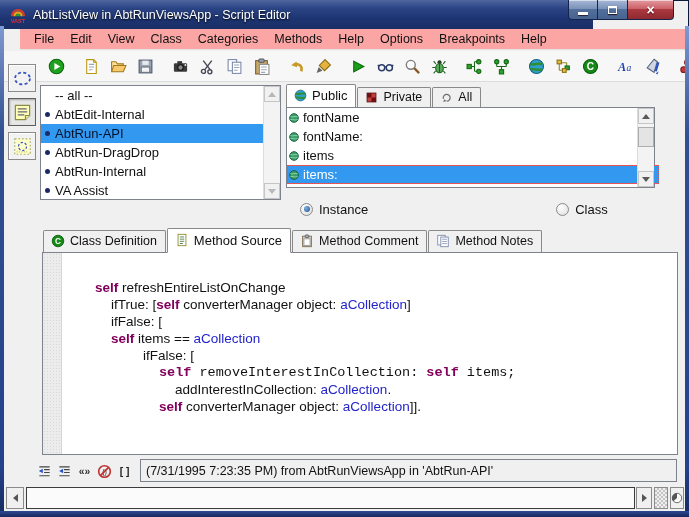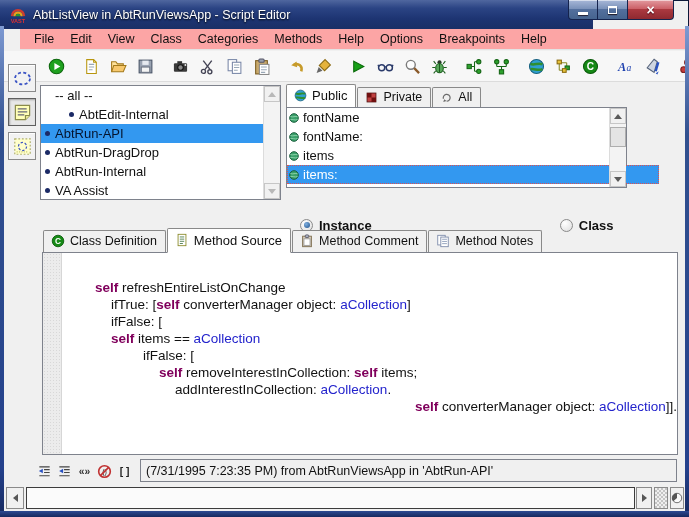--- a/index.html
+++ b/index.html
@@ -372,21 +372,21 @@
             <path d="M3 12.5h10" stroke="#c8c870" stroke-dasharray="1 1"></path>
           </svg>
         </span>
       </div>
     </div>
 
   <div class="panel" id="catlist" style="left:40px;top:85px;width:241px;height:115px;">
       <div class="list-row all" style="width: 222px;">
         <span>-- all --</span>
       </div>
-      <div class="list-row" style="width: 222px; padding-left: 24px;">
+      <div class="list-row" style="width: 222px;">
         <span class="bullet"></span>
         <span>AbtEdit-Internal</span>
       </div>
       <div class="list-row sel dark-text" style="width: 222px;">
         <span class="bullet"></span>
         <span>AbtRun-API</span>
       </div>
       <div class="list-row" style="width: 222px;">
         <span class="bullet"></span>
         <span>AbtRun-DragDrop</span>
@@ -432,21 +432,21 @@
       <div class="tab">
         <span class="ic">
           <svg viewBox="0 0 16 16">
             <path d="M4.2 9.5a4.2 4.2 0 1 1 4 3" fill="none" stroke="#6a6a6a" stroke-width="1.5"></path>
             <path d="M4 13.5l1.2-3.4 2.8 2.2z" fill="#6a6a6a"></path>
           </svg>
         </span>
         <span>All</span>
       </div>
     </div>
-  <div class="panel" id="methodlist" style="left:286px;top:107px;width:341px;height:81px;">
+  <div class="panel" id="methodlist" style="left:286px;top:107px;width:369px;height:81px;">
       <div class="list-row" style="width: 372px;">
         <span class="ic mini-globe">
           <svg viewBox="0 0 10 10">
             <circle cx="5" cy="5" r="4.3" fill="#3aa06a" stroke="#1c5e3e"></circle>
             <path d="M1.5 3.5c2 1.2 5-.8 7 .3M1.5 6.5c2-.6 4.5 1.2 7 0" stroke="#8ad0a8" fill="none"></path>
           </svg>
         </span>
         <span>fontName</span>
       </div>
       <div class="list-row" style="width: 372px;">
@@ -481,21 +481,21 @@
           <span class="tri up"></span>
         </div>
         <div class="sb-thumb"></div>
         <div class="sb-fill"></div>
         <div class="sb-btn">
           <span class="tri down"></span>
         </div>
       </div>
     </div>
 
-  <div class="scope" id="scope" style="left:300px;top:212px;width:370px;height:26px;font-weight:bold;">
+  <div class="scope" id="scope" style="left:300px;top:196px;width:370px;height:26px;">
       <label class="radio-wrap" style="margin-right: 188px;">
         <span class="radio on"></span>
         <span>Instance</span>
       </label>
       <label class="radio-wrap" style="margin-right: 0px;">
         <span class="radio"></span>
         <span>Class</span>
       </label>
     </div>
 
@@ -542,23 +542,23 @@
 
   <div class="panel" id="codepanel" style="left:42px;top:252px;width:636px;height:203px;">
     <div class="gutter"></div>
     <div class="code-text" id="codetext">
         <div class="code-line" style="padding-left: 16px;"></div>
         <div class="code-line" style="padding-left: 32px;"><span class="tk-self">self</span><span class=""> refreshEntireListOnChange</span></div>
         <div class="code-line" style="padding-left: 48px;"><span class="">ifTrue: [</span><span class="tk-self">self</span><span class=""> converterManager object: </span><span class="tk-arg">aCollection</span><span class="">]</span></div>
         <div class="code-line" style="padding-left: 48px;"><span class="">ifFalse: [</span></div>
         <div class="code-line" style="padding-left: 48px;"><span class="tk-self">self</span><span class=""> items == </span><span class="tk-arg">aCollection</span></div>
         <div class="code-line" style="padding-left: 80px;"><span class="">ifFalse: [</span></div>
-        <div class="code-line" style="padding-left: 96px;"><span class="tk-self">self</span><span class=""> removeInterestInCollection: </span><span class="tk-self">self</span><span class=""> items;</span></div>
+        <div class="code-line" style="padding-left: 96px; font-family: Liberation Mono, monospace;"><span class="tk-self">self</span><span class=""> removeInterestInCollection: </span><span class="tk-self">self</span><span class=""> items;</span></div>
         <div class="code-line" style="padding-left: 112px;"><span class="">addInterestInCollection: </span><span class="tk-arg">aCollection</span><span class="">.</span></div>
-        <div class="code-line" style="padding-left: 96px; text-align: right;"><span class="tk-self">self</span><span class=""> converterManager object: </span><span class="tk-arg">aCollection</span><span class="">]].</span></div>
+        <div class="code-line" style="padding-left: 96px;"><span class="tk-self">self</span><span class=""> converterManager object: </span><span class="tk-arg">aCollection</span><span class="">]].</span></div>
       </div>
   </div>
 
   <div class="statusicons" id="statusicons" style="left:36px;top:459px;height:24px;">
       <div class="sbtn">
         <span class="ic">
           <svg viewBox="0 0 16 16">
             <path d="M2.5 3h11M7.5 6h6M7.5 9h6M2.5 12.5h11" stroke="#444" stroke-width="1.2" fill="none"></path>
             <path d="M2 7.5l4.2-2.4v4.8z" fill="#2a52c0"></path>
           </svg>

